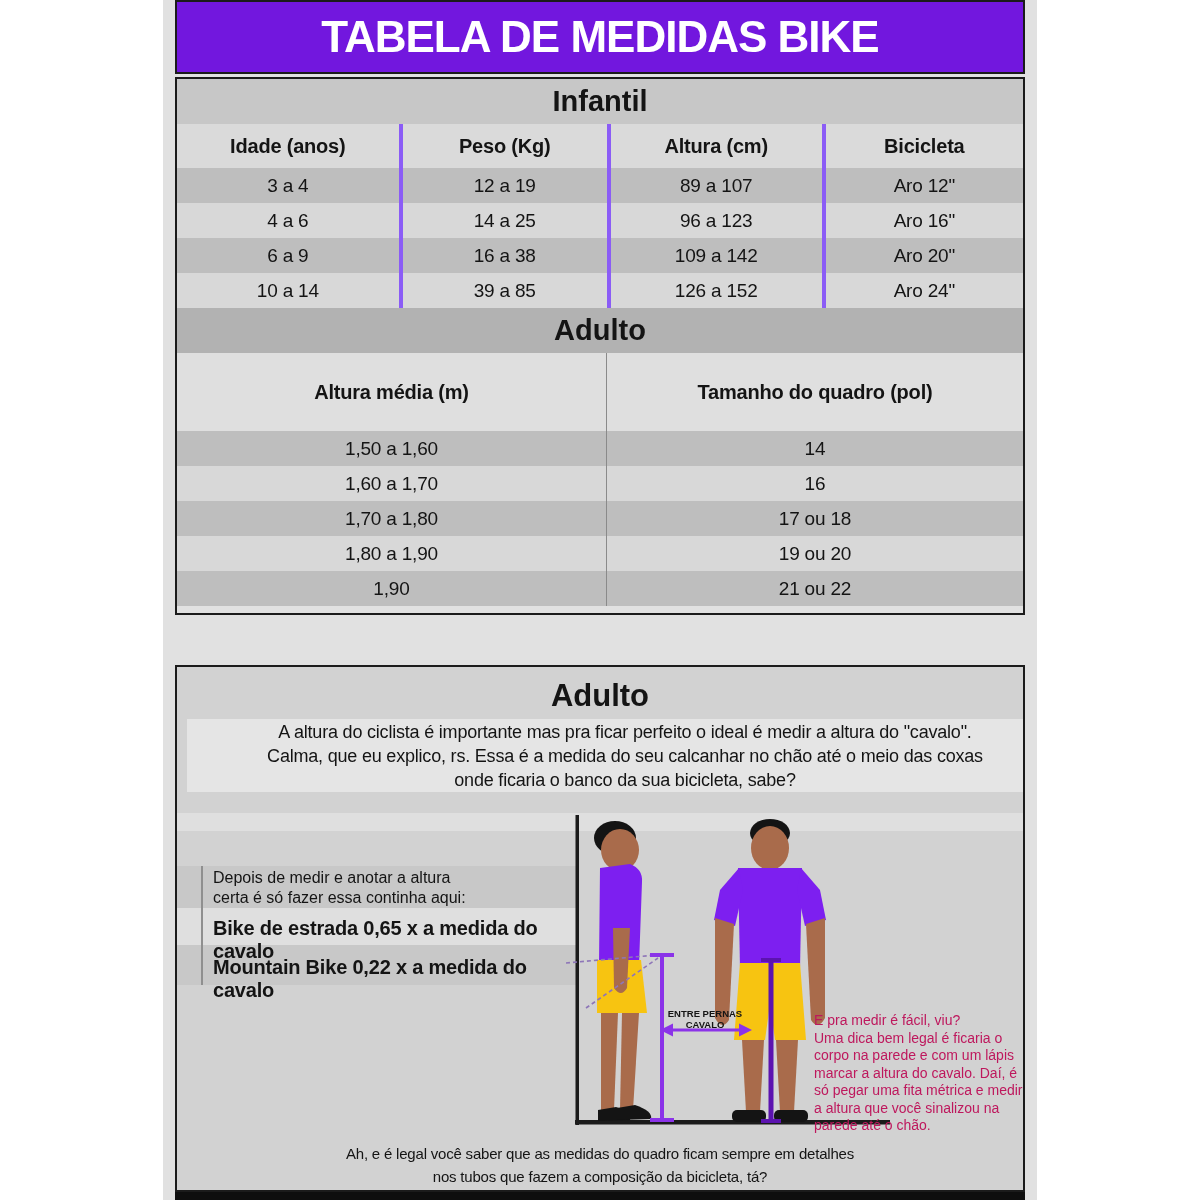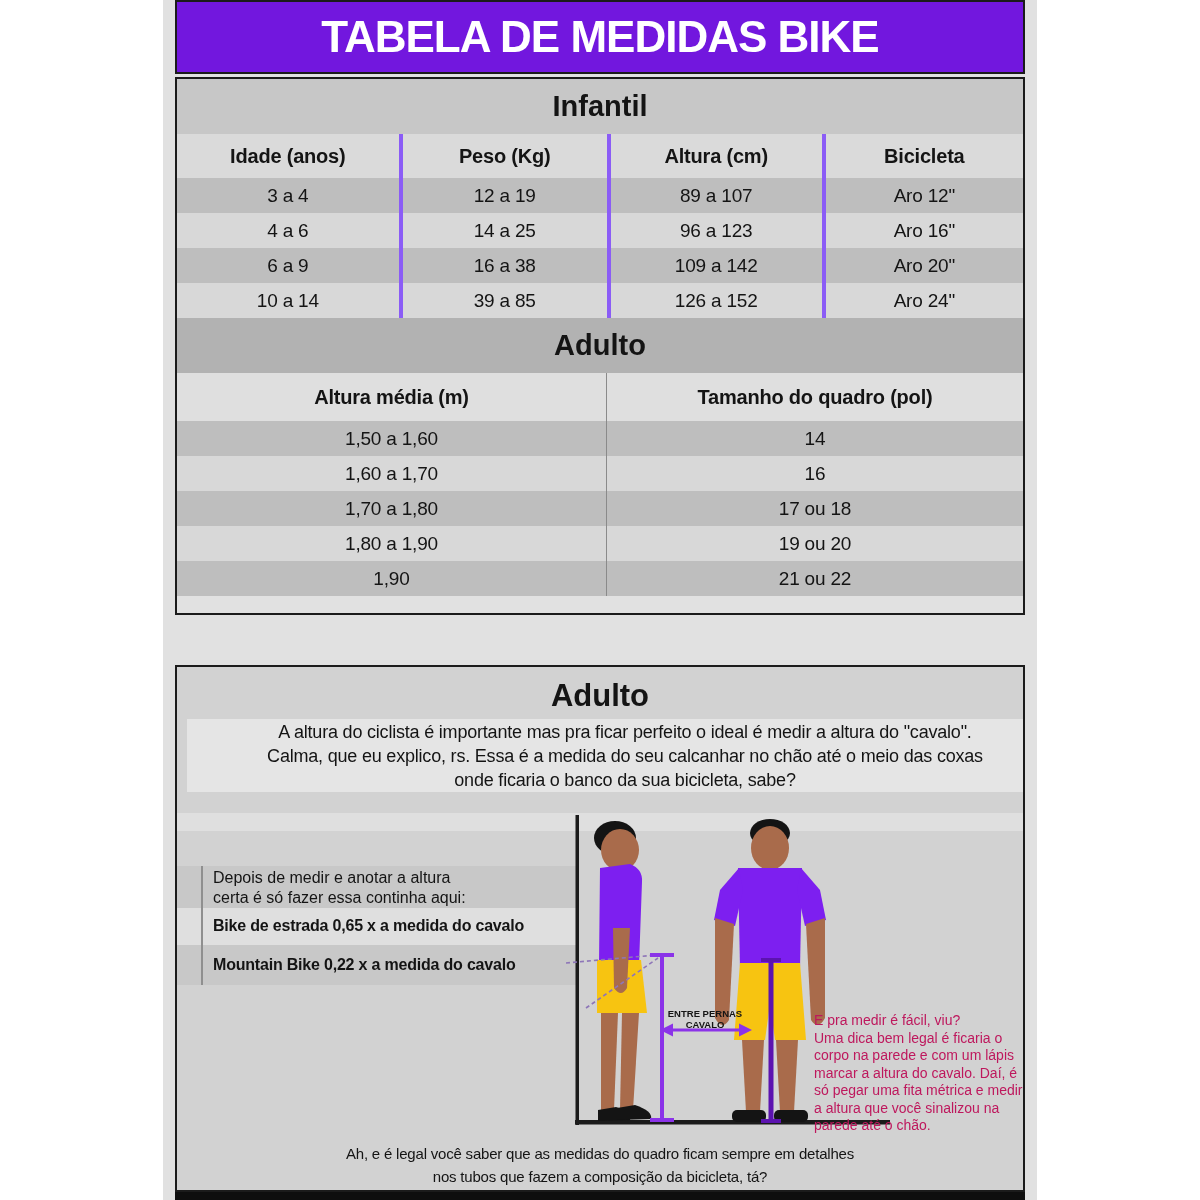--- a/index.html
+++ b/index.html
@@ -12,50 +12,50 @@
   *{box-sizing:border-box;margin:0;padding:0;}
   html,body{width:1200px;height:1200px;background:var(--white);overflow:hidden;
     font-family:"Liberation Sans",sans-serif;color:var(--text);}
   .page{position:relative;width:1200px;height:1200px;}
   .card{position:absolute;left:163px;top:0;width:874px;height:1200px;background:var(--card);}
   .banner{position:absolute;left:175px;top:0;width:850px;height:74px;background:var(--banner);
     border:2px solid var(--border);display:flex;align-items:center;justify-content:center;}
   .banner h1{color:#fff;font-size:44px;font-weight:bold;letter-spacing:-1px;}
   .tbl{position:absolute;left:175px;top:77px;width:850px;height:538px;border:2px solid var(--border);
     overflow:hidden;display:flex;flex-direction:column;}
-  .secband{height:55px;background:var(--band);display:flex;align-items:center;justify-content:center;
+  .secband{height:45px;background:var(--band);display:flex;align-items:center;justify-content:center;
     font-size:29px;font-weight:bold;}
   .secband.dark{background:var(--band_dark);}
   .trow{display:flex;width:100%;}
   .trow .cell{display:flex;align-items:center;justify-content:center;font-size:19px;letter-spacing:-0.2px;}
   .hdr{height:44px;background:var(--header_row);}
   .hdr .cell{font-weight:bold;font-size:20px;}
   .drow{height:35px;}
   .drow.dark{background:var(--row_dark);}
   .drow.light{background:var(--row_light);}
   .c1{width:26.2%;} .c2{width:24.6%;} .c3{width:25.4%;} .c4{width:23.8%;}
   .c2,.c3,.c4{border-left:4px solid #8b5cf6;}
-  .ahdr{height:48px;background:var(--adult_header);}
+  .ahdr{height:78px;background:var(--adult_header);}
   .ahdr .cell{font-weight:bold;font-size:20px;}
   .a1{width:50.7%;} .a2{width:49.3%;border-left:1px solid #8A8A8A;}
   .arow{height:35px;}
   .infobox{position:absolute;left:175px;top:665px;width:850px;height:527px;background:var(--box_bg);
     border:2px solid var(--border);overflow:hidden;}
   .infobox .abs{position:absolute;}
   .info-title{left:0;top:11px;width:846px;text-align:center;font-size:31px;font-weight:bold;}
   .para{left:10px;top:52px;width:876px;height:73px;background:var(--para_bg);
     display:flex;flex-direction:column;align-items:center;justify-content:center;}
   .para div{font-size:18px;line-height:24px;text-align:center;letter-spacing:-0.2px;}
   .stripe{left:0;top:146px;width:846px;height:18px;background:var(--stripe);}
   .noteband{left:0;top:199px;width:400px;height:42px;background:var(--note_band);}
   .f1band{left:0;top:241px;width:400px;height:37px;background:var(--stripe);}
   .f2band{left:0;top:278px;width:400px;height:40px;background:var(--note_band);}
   .vline{left:24px;top:199px;width:2px;height:119px;background:#8F8F8F;}
   .note-text{left:36px;top:201px;width:360px;font-size:16px;line-height:20px;}
-  .formula{left:36px;width:370px;font-size:16px;font-weight:bold;letter-spacing:-0.2px;}
+  .formula{left:36px;width:370px;font-size:20px;font-weight:bold;letter-spacing:-0.2px;}
   .f1{top:250px;} .f2{top:289px;}
   .diagram{left:381px;top:144px;width:347px;height:317px;}
   .diag-label{left:478px;top:341px;width:100px;text-align:center;font-size:9.5px;font-weight:bold;
     line-height:11px;letter-spacing:0;}
   .tip{left:637px;top:345px;width:215px;font-size:14px;line-height:17.5px;color:#be185d;}
   .footer{left:0;top:475px;width:846px;text-align:center;font-size:15px;line-height:23px;letter-spacing:-0.2px;}
   .bottom-strip{position:absolute;left:175px;top:1192px;width:850px;height:8px;background:#0E0E0E;}
 </style>
 </head>
 <body>

